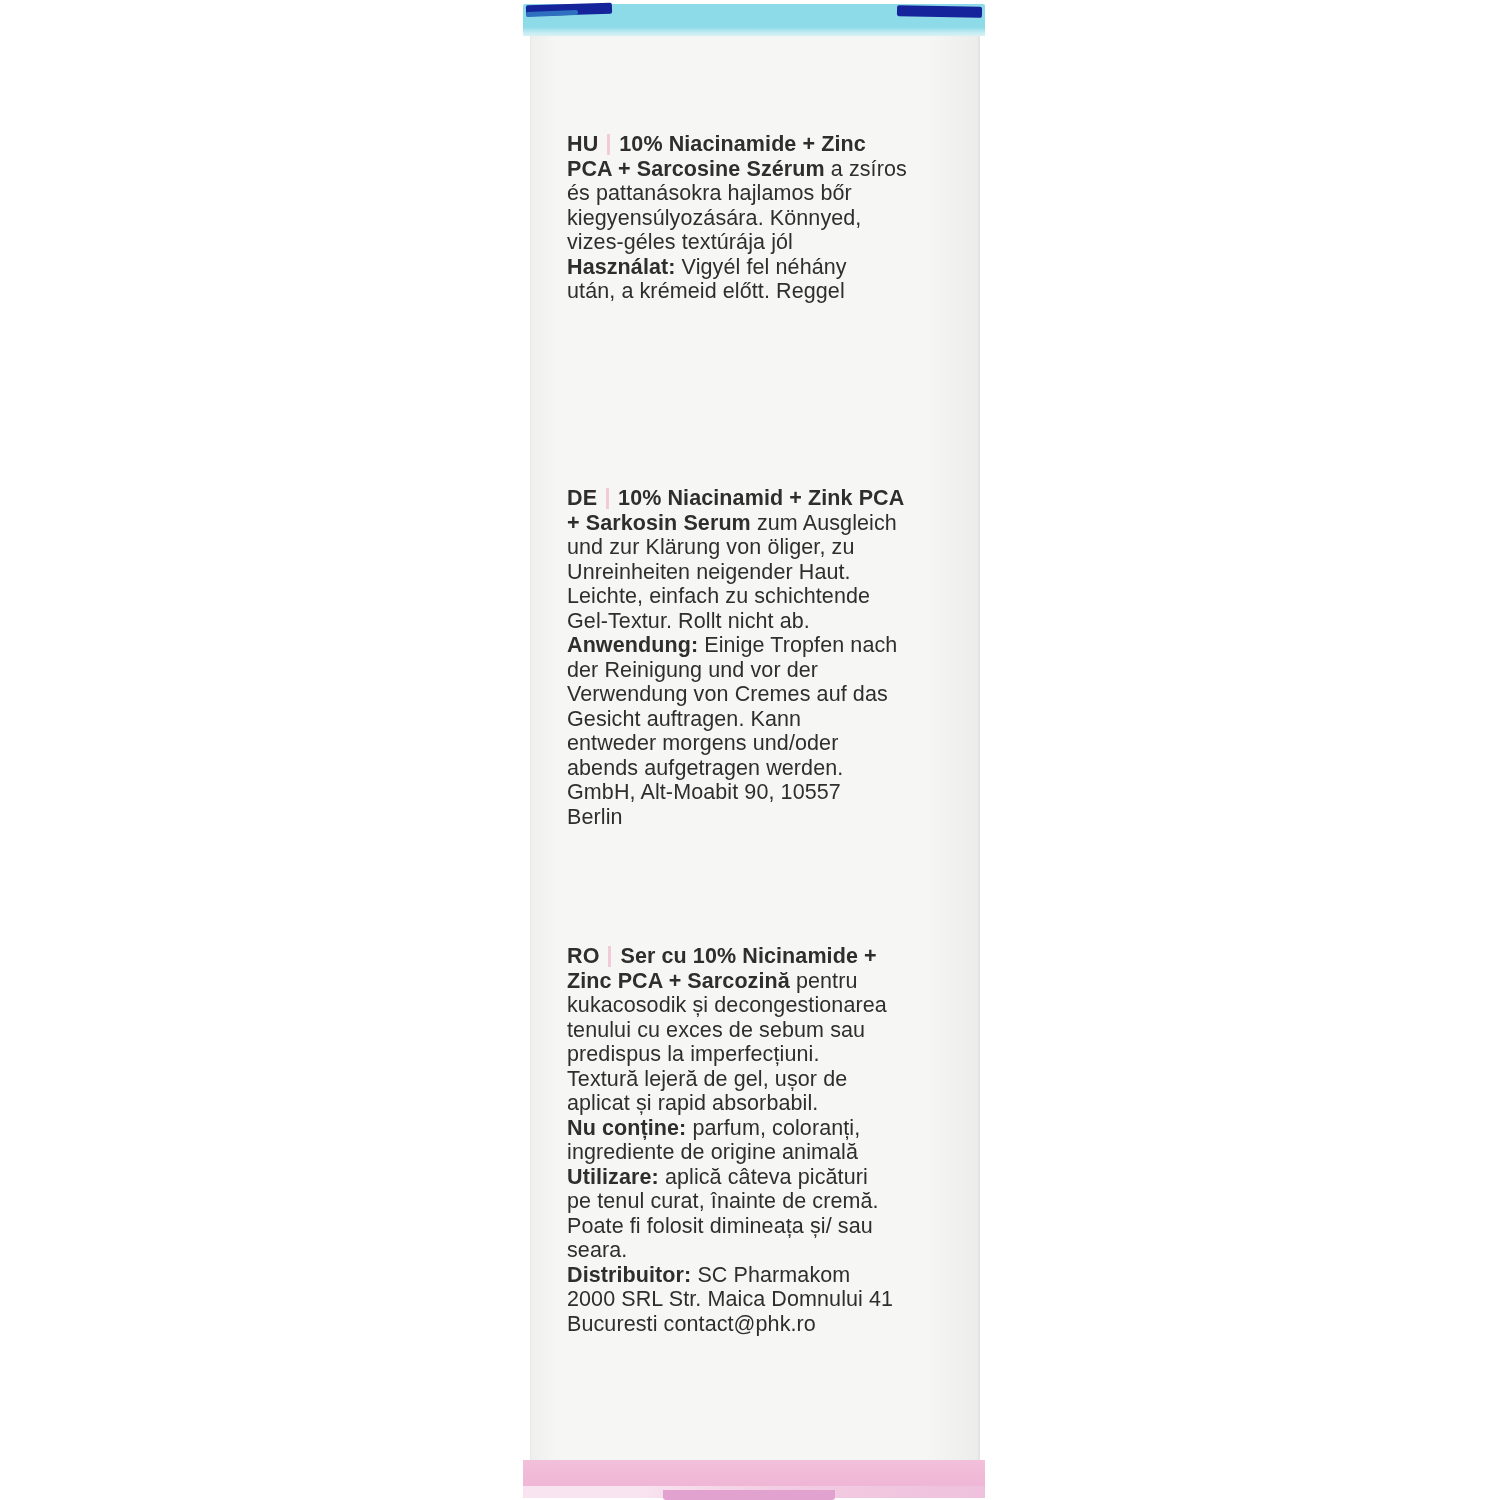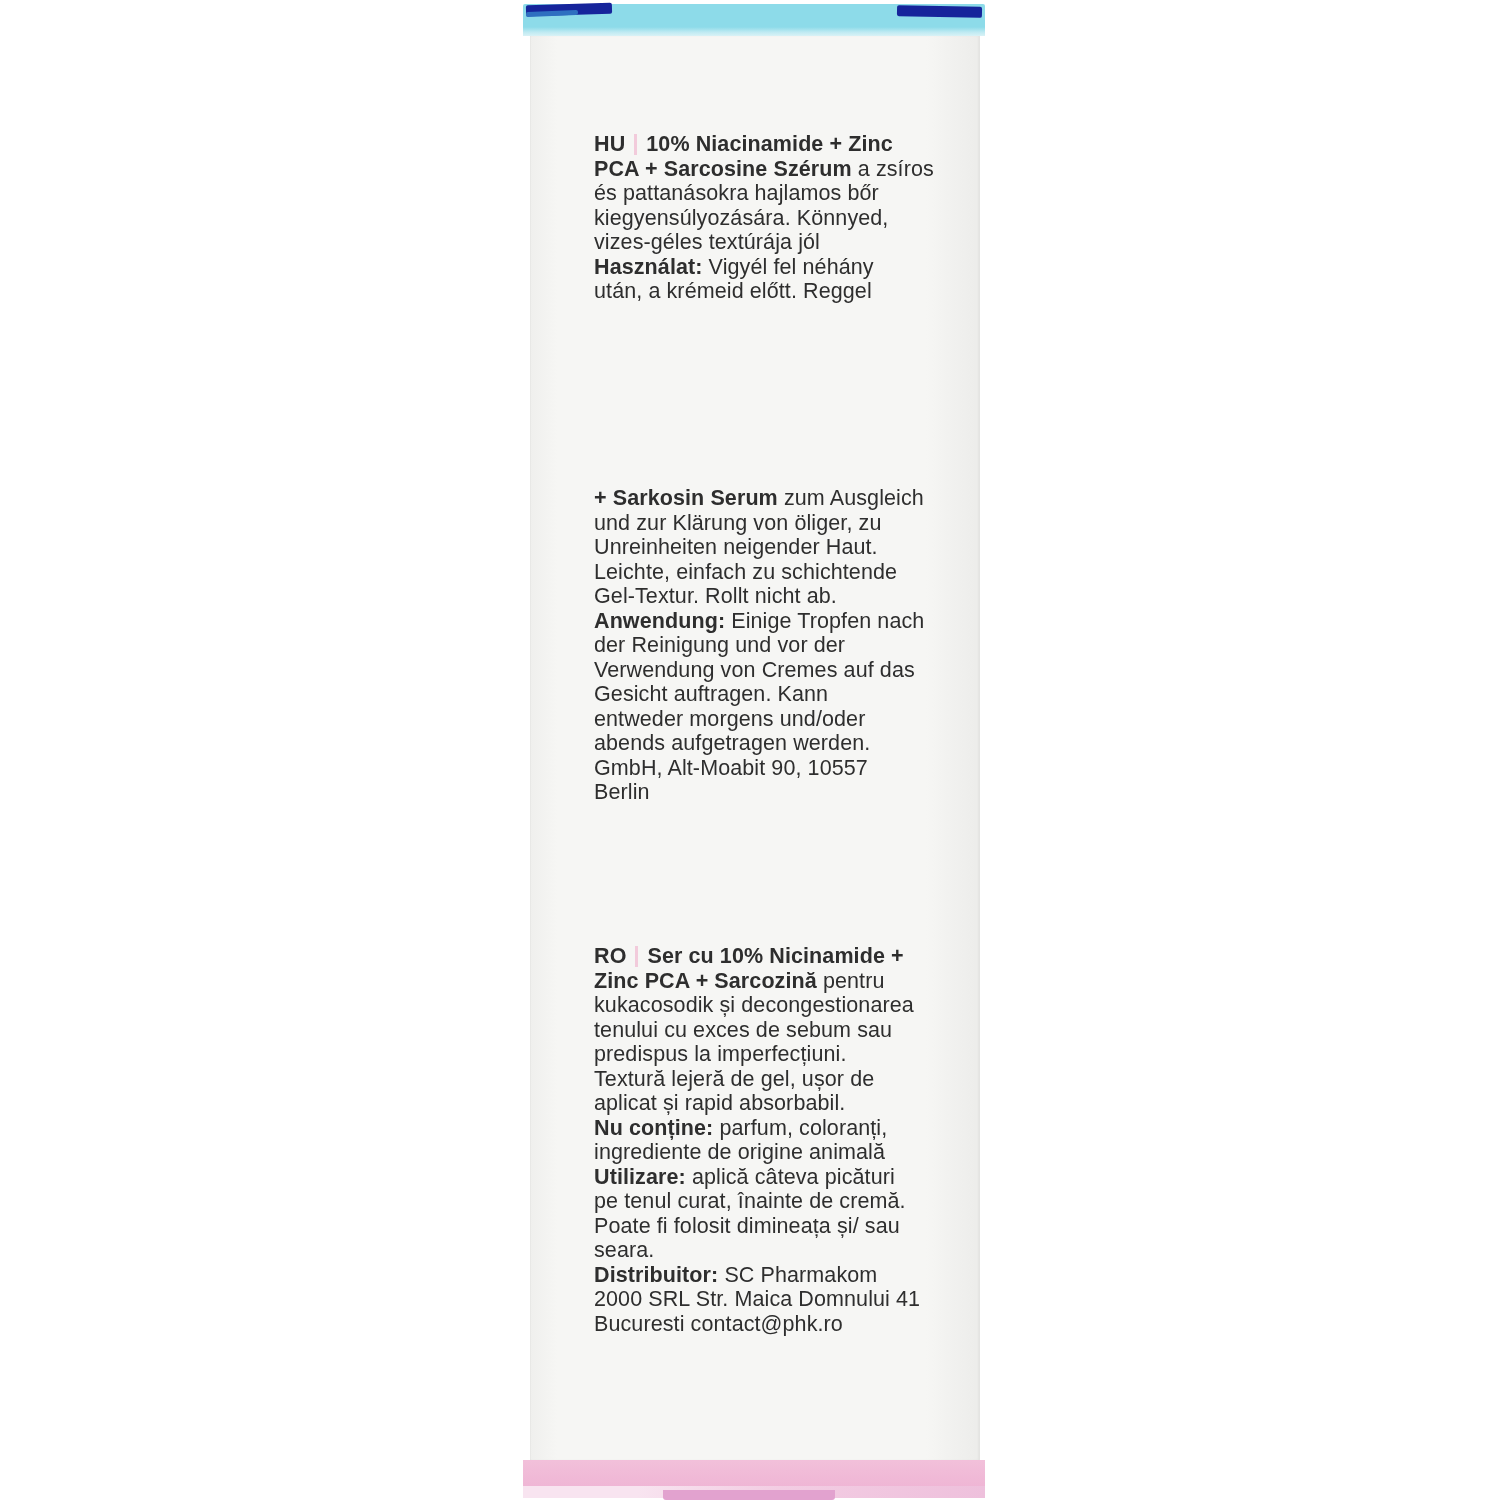--- a/index.html
+++ b/index.html
@@ -49,21 +49,21 @@
     position:absolute;left:523px;top:1486px;width:462px;height:12px;
     background:linear-gradient(100deg,#f8e4f0 25%,#f3cde3 55%,#eec0dc 100%);
   }
   .bottom-tab{
     position:absolute;left:663px;top:1490px;width:172px;height:10px;
     background:var(--bottom-tab-pink,#e2a2cf);
     border-radius:0 0 3px 3px;
   }
   
   .text-block{
-    position:absolute;left:64px;width:396px;
+    position:absolute;left:37px;width:396px;
     color:var(--text,#2e2e2e);
     font-size:21.5px;line-height:24.5px;
     letter-spacing:0.1px;
   }
   .tb-hu{top:96px;}
   .tb-de{top:450px;}
   .tb-ro{top:908px;}
   .line{white-space:nowrap;}
   .b{font-weight:700;}
   .r{font-weight:400;}
@@ -91,20 +91,21 @@
     <div class="text-block tb-hu">
           <div class="line"><span class="lang">HU</span><span class="divider"></span><span class="b">10% Niacinamide + Zinc</span></div>
           <div class="line"><span class="b">PCA + Sarcosine Szérum</span><span class="r"> a zsíros</span></div>
           <div class="line"><span class="r">és pattanásokra hajlamos bőr</span></div>
           <div class="line"><span class="r">kiegyensúlyozására. Könnyed,</span></div>
           <div class="line"><span class="r">vizes-géles textúrája jól</span></div>
           <div class="line"><span class="b">Használat:</span><span class="r"> Vigyél fel néhány</span></div>
           <div class="line"><span class="r">után, a krémeid előtt. Reggel</span></div>
         </div>
         <div class="text-block tb-de">
+          <div class="line"><span class="lang">DE</span><span class="divider"></span><span class="b">10% Niacinamid + Zink PCA</span></div>
           <div class="line"><span class="b">+ Sarkosin Serum</span><span class="r"> zum Ausgleich</span></div>
           <div class="line"><span class="r">und zur Klärung von öliger, zu</span></div>
           <div class="line"><span class="r">Unreinheiten neigender Haut.</span></div>
           <div class="line"><span class="r">Leichte, einfach zu schichtende</span></div>
           <div class="line"><span class="r">Gel-Textur. Rollt nicht ab.</span></div>
           <div class="line"><span class="b">Anwendung:</span><span class="r"> Einige Tropfen nach</span></div>
           <div class="line"><span class="r">der Reinigung und vor der</span></div>
           <div class="line"><span class="r">Verwendung von Cremes auf das</span></div>
           <div class="line"><span class="r">Gesicht auftragen. Kann</span></div>
           <div class="line"><span class="r">entweder morgens und/oder</span></div>

